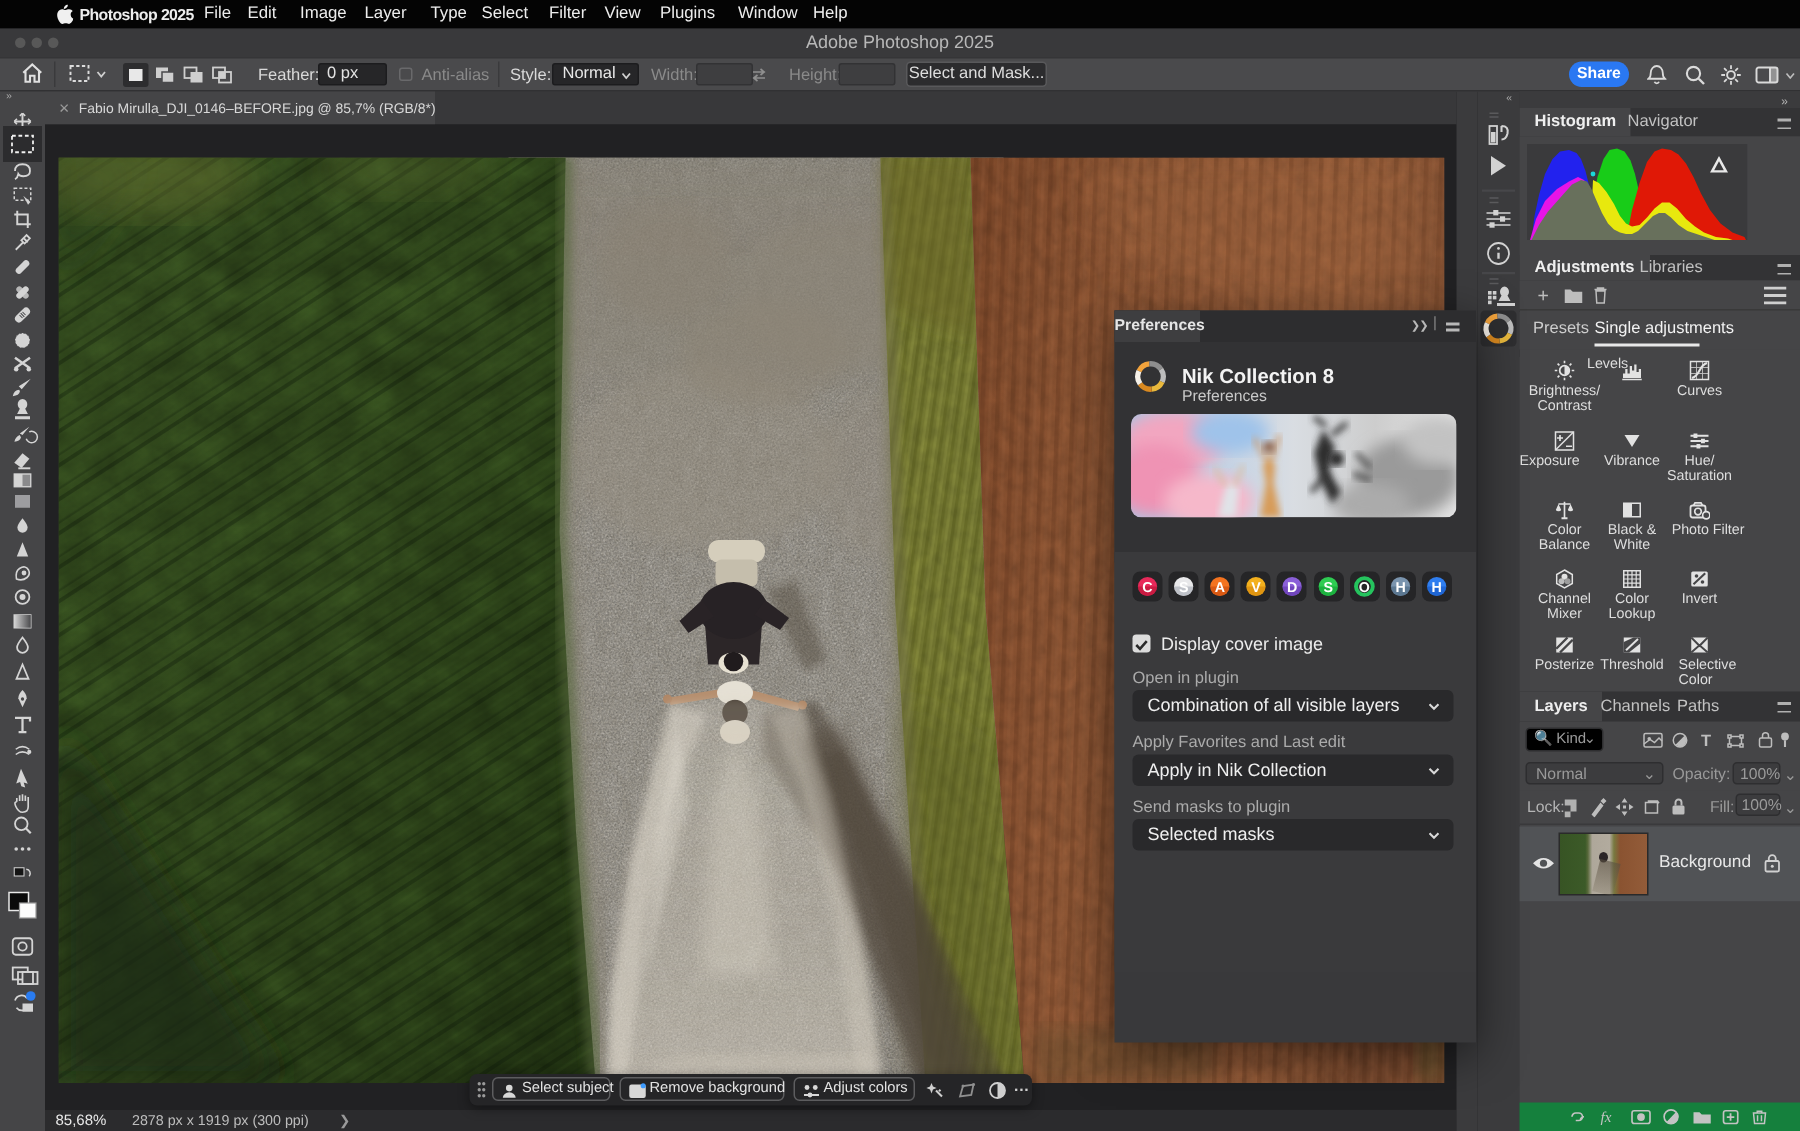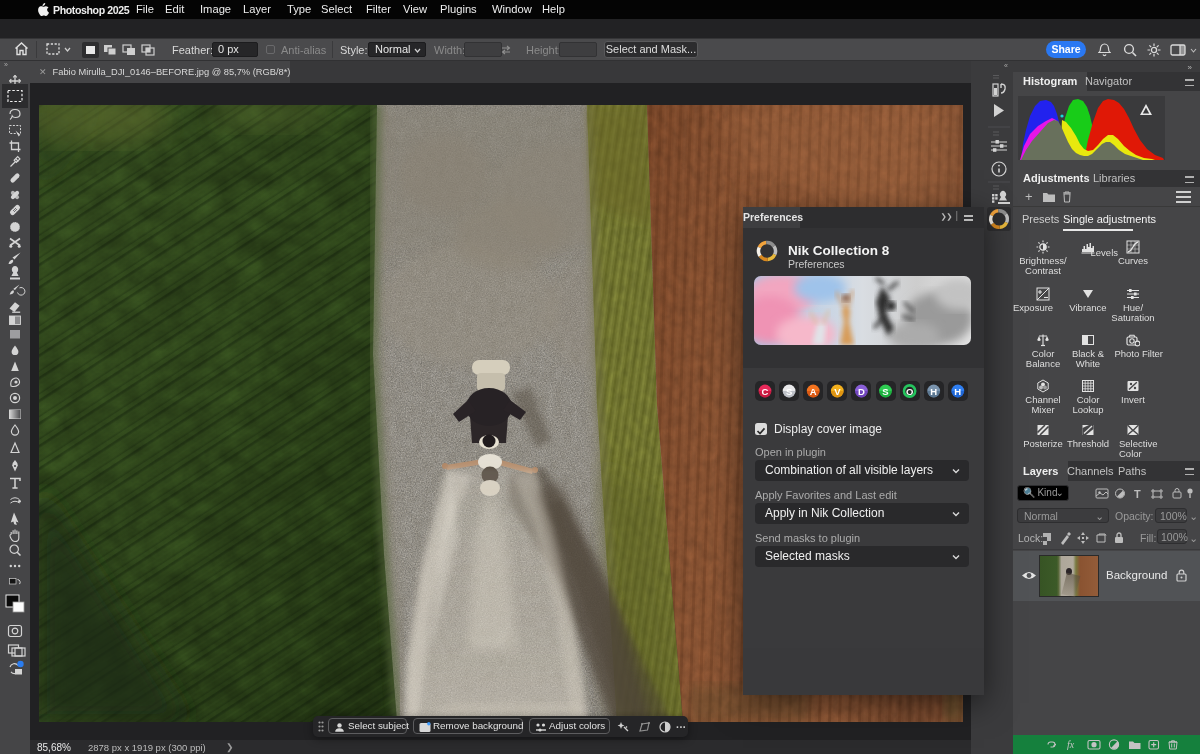--- a/index.html
+++ b/index.html
@@ -65,20 +65,26 @@
     <span class="abs" style="left:243px;top:3px;">Layer</span>
     <span class="abs" style="left:287px;top:3px;">Type</span>
     <span class="abs" style="left:321px;top:3px;">Select</span>
     <span class="abs" style="left:366px;top:3px;">Filter</span>
     <span class="abs" style="left:403px;top:3px;">View</span>
     <span class="abs" style="left:440px;top:3px;">Plugins</span>
     <span class="abs" style="left:492px;top:3px;">Window</span>
     <span class="abs" style="left:542px;top:3px;">Help</span>
   </div>
 
+  <div id="titlebar" class="abs">
+    <div class="dot" style="left:10px;"></div>
+    <div class="dot" style="left:21px;"></div>
+    <div class="dot" style="left:32px;"></div>
+    <div class="t">Adobe Photoshop 2025</div>
+  </div>
 
   <div id="optbar" class="abs">
     <svg class="abs" style="left:14px;top:3px;" width="15" height="14" viewBox="0 0 15 14">
         <path d="M1.5,6.5 L7.5,1 L13.5,6.5 M3,5.5 V12.5 H6 V8.5 h3 v4 h3 V5.5" fill="none" stroke="#e0e0e0" stroke-width="1.4"></path>
       </svg>
     <div class="abs" style="left:36px;top:2px;width:1px;height:17px;background:#3a3a3c;"></div>
     <svg class="abs" style="left:46px;top:4px;" width="14" height="12" viewBox="0 0 14 12">
         <g stroke="#dcdcdc" stroke-width="1.3" stroke-dasharray="2.2,1.6">
           <rect x="1" y="1" width="12" height="10" fill="none"></rect>
         </g>
@@ -642,21 +648,21 @@
           <path d="M7,3.8 A3.2,3.2 0 0 1 7,10.2 Z" fill="#e2e2e2"></path>
           <g stroke="#e2e2e2" stroke-width="1.1">
             <path d="M7,0.5 V2.2 M7,11.8 V13.5 M0.5,7 H2.2 M11.8,7 H13.5 M2.4,2.4 l1.2,1.2 M10.4,10.4 l1.2,1.2 M11.6,2.4 l-1.2,1.2 M3.6,10.4 l-1.2,1.2"></path>
           </g>
         </svg>
       <div class="abs" style="left:0px;top:18px;width:60px;text-align:center;color:#dedede;font-size:9.5px;line-height:9.5px;">Brightness/<br>Contrast</div>
       <svg class="abs" style="left:68px;top:2px;" width="14" height="14" viewBox="0 0 14 14">
           <path d="M1,12 V9 h1.5 V6 h1.5 V9 h1.5 V4 h1.5 V7 h1.5 V3 h1.5 V8 h1.5 V6 h1.5 v6 Z" fill="#e2e2e2"></path>
           <path d="M0.5,13 h13" stroke="#e2e2e2"></path>
         </svg>
-      <div class="abs" style="left:45px;top:10px;width:60px;text-align:right;color:#dedede;font-size:9.5px;line-height:9.5px;">Levels</div>
+      <div class="abs" style="left:45px;top:0;width:60px;text-align:left;color:#dedede;font-size:9.5px;line-height:9.5px;">Levels</div>
       <svg class="abs" style="left:113px;top:2px;" width="14" height="14" viewBox="0 0 14 14">
           <rect x="1" y="1" width="12" height="12" fill="none" stroke="#e2e2e2"></rect>
           <path d="M1,5 h12 M1,9 h12 M5,1 v12 M9,1 v12" stroke="#e2e2e2" stroke-width="0.6" opacity="0.8"></path>
           <path d="M2,12 Q5,11 7,7 Q9,3 12,2" stroke="#e2e2e2" stroke-width="1.4" fill="none"></path>
         </svg>
       <div class="abs" style="left:90px;top:18px;width:60px;text-align:center;color:#dedede;font-size:9.5px;line-height:9.5px;">Curves</div>
       <svg class="abs" style="left:23px;top:49px;" width="14" height="14" viewBox="0 0 14 14">
           <rect x="1" y="1" width="12" height="12" fill="none" stroke="#e2e2e2"></rect>
           <path d="M13,1 L1,13" stroke="#e2e2e2"></path>
           <path d="M4,3 v4 M2,5 h4" stroke="#e2e2e2" stroke-width="1.1"></path>

